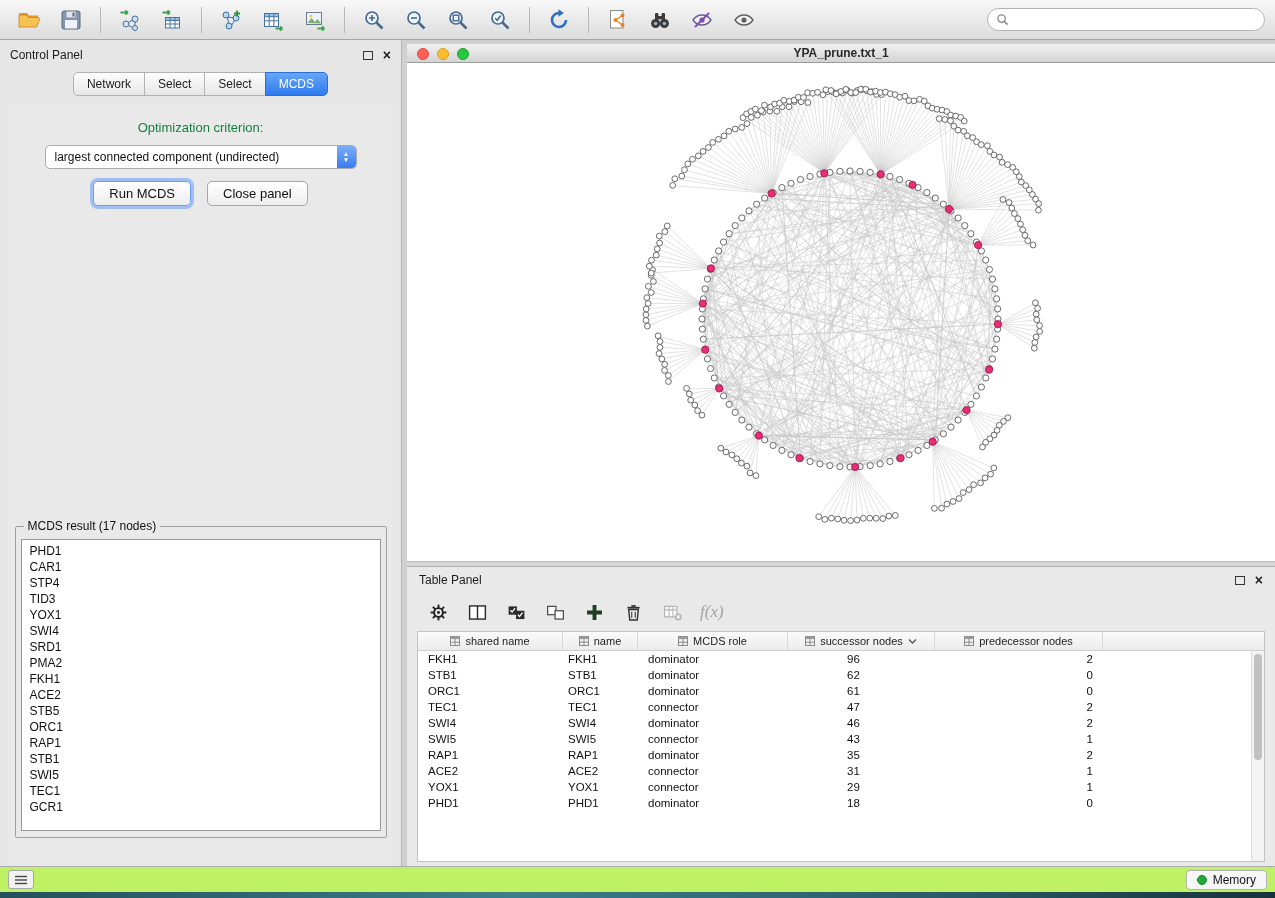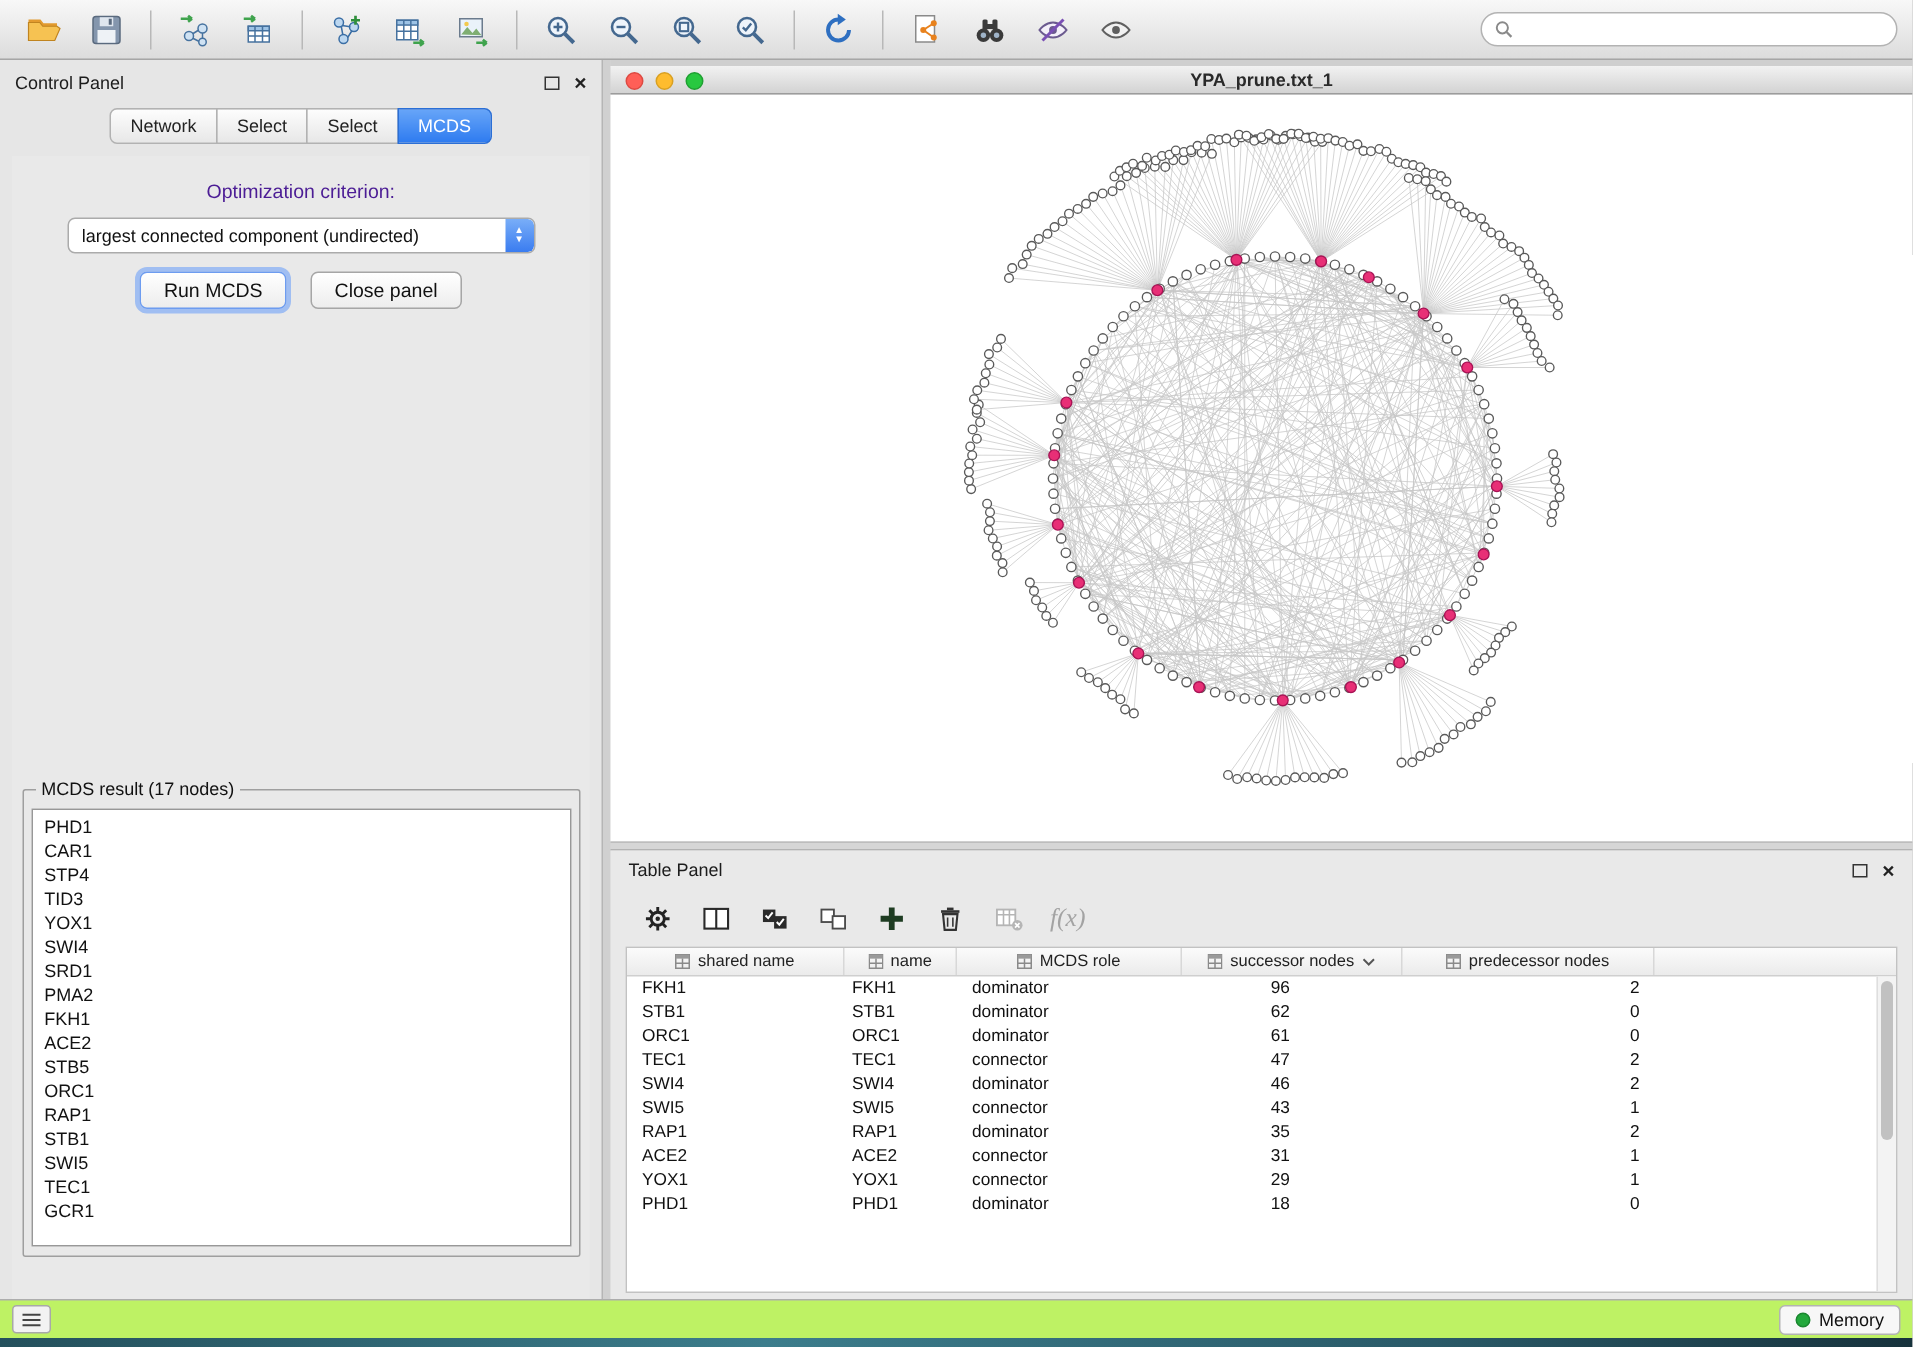--- a/index.html
+++ b/index.html
@@ -29,21 +29,21 @@
   .winbtns { margin-left:auto; display:flex; align-items:center; gap:10px; }
   .float-icon { width:10px; height:9px; border:1.5px solid #333; display:inline-block; }
   .close-icon { font-size:14px; font-weight:bold; color:#222; line-height:10px; }
   .cp-tabs { height:30px; flex:0 0 30px; display:flex; justify-content:center; align-items:flex-start; padding-top:2px; }
   .tab { padding:4px 13px; font-size:12px; background:linear-gradient(#fdfdfd,#e7e7e7);
          border:1px solid #b2b2b2; margin-left:-1px; cursor:default; color:#222; }
   .tab:first-child { border-radius:5px 0 0 5px; margin-left:0; }
   .tab:last-child { border-radius:0 5px 5px 0; }
   .tab.active { background:linear-gradient(#67a5f8,#2e7bf0); color:#fff; border-color:#2b6fd6; }
   .cp-body { flex:1; background:#e9e9e9; margin:4px 8px 0 8px; display:flex; flex-direction:column; align-items:center; min-height:0; }
-  .opt-label { margin-top:16px; font-size:13px; color:#4c1d95; }
+  .opt-label { margin-top:16px; font-size:13px; color:#15803d; }
   .combo { margin-top:10px; width:312px; height:24px; background:#fff; border:1px solid #ababab;
            border-radius:5px; display:flex; align-items:center; overflow:hidden; }
   .combo-value { flex:1; padding:0 9px; font-size:12px; color:#111; white-space:nowrap; }
   .combo-stepper { width:19px; height:100%; background:linear-gradient(#79aef8,#3a7cf0); border-radius:0 4px 4px 0;
                    display:flex; flex-direction:column; align-items:center; justify-content:center; color:#fff; }
   .combo-stepper span { font-size:6.5px; line-height:6px; }
   .btn-row { margin-top:12px; display:flex; gap:16px; }
   .pbtn { padding:4px 15px; font-size:13px; background:linear-gradient(#ffffff,#ededed);
           border:1px solid #a6a6a6; border-radius:5px; color:#111; cursor:default; }
   .pbtn.focused { box-shadow:0 0 0 3px rgba(100,155,250,0.55); border-color:#6d9cf0; }

